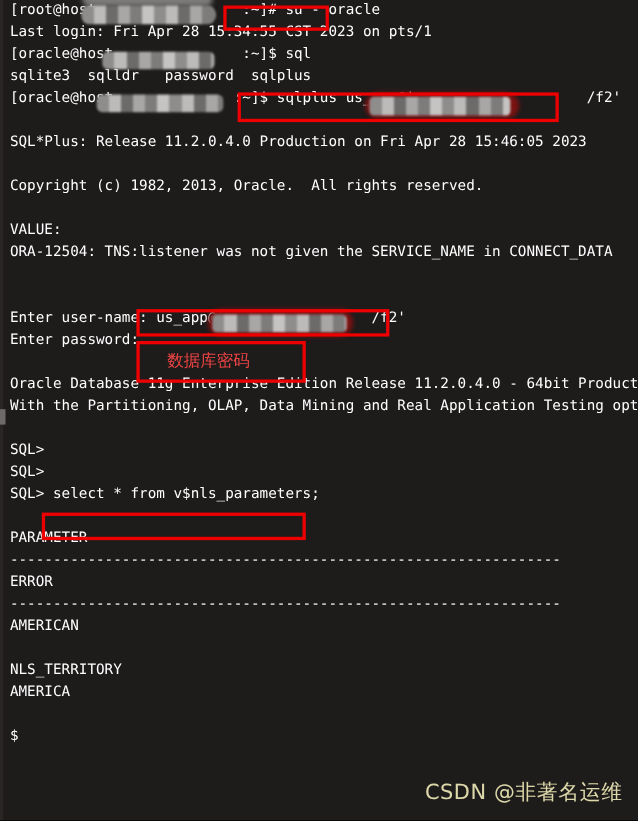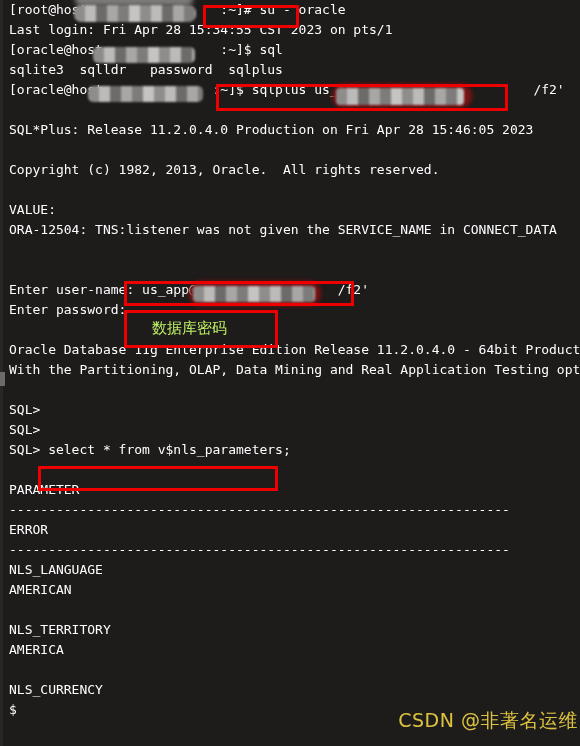--- a/index.html
+++ b/index.html
@@ -73,33 +73,33 @@
 
   
   .redbox {
     position: absolute;
     border: 3px solid #ee0000;
     box-sizing: border-box;
     pointer-events: none;
   }
   .redlabel {
     position: absolute;
-    color: #bef264;
+    color: #ef4444;
     font-family: "DejaVu Sans", "Liberation Sans", sans-serif;
     font-size: 15px;
     line-height: 1;
     white-space: nowrap;
   }
 
   
   #watermark {
     position: absolute;
-    right: 2px;
+    right: 14px;
     bottom: 16px;
-    color: #fde047;
+    color: #fef9c3;
     opacity: .85;
     font-family: "DejaVu Sans", "Liberation Sans", sans-serif;
     font-size: 19px;
     white-space: nowrap;
     letter-spacing: .5px;
   }
 
   
   #top-smudge {
     position: absolute;
@@ -144,27 +144,25 @@
     <div class="line">With the Partitioning, OLAP, Data Mining and Real Application Testing options</div>
     <div class="line"></div>
     <div class="line">SQL&gt;</div>
     <div class="line">SQL&gt;</div>
     <div class="line">SQL&gt; select * from v$nls_parameters;</div>
     <div class="line"></div>
     <div class="line">PARAMETER</div>
     <div class="line">----------------------------------------------------------------</div>
     <div class="line">ERROR</div>
     <div class="line">----------------------------------------------------------------</div>
-    <div class="line">NLS_LANGUAGE</div>
     <div class="line">AMERICAN</div>
     <div class="line"></div>
     <div class="line">NLS_TERRITORY</div>
     <div class="line">AMERICA</div>
     <div class="line"></div>
-    <div class="line">NLS_CURRENCY</div>
     <div class="line">$</div>
   </div>
 
   <div class="blur-grey" style="left:74px;  top:5px;   width:122px; height:17px; border-radius:7px;"></div>
 
   <div class="blur-grey" style="left:93px;  top:47px;  width:102px; height:16px; border-radius:5px;"></div>
 
   <div class="blur-grey" style="left:88px;  top:86px;  width:115px; height:16px; border-radius:5px;"></div>
 
   <div class="blob-red" style="left:332px; top:84px;  width:140px; height:24px;"></div>

